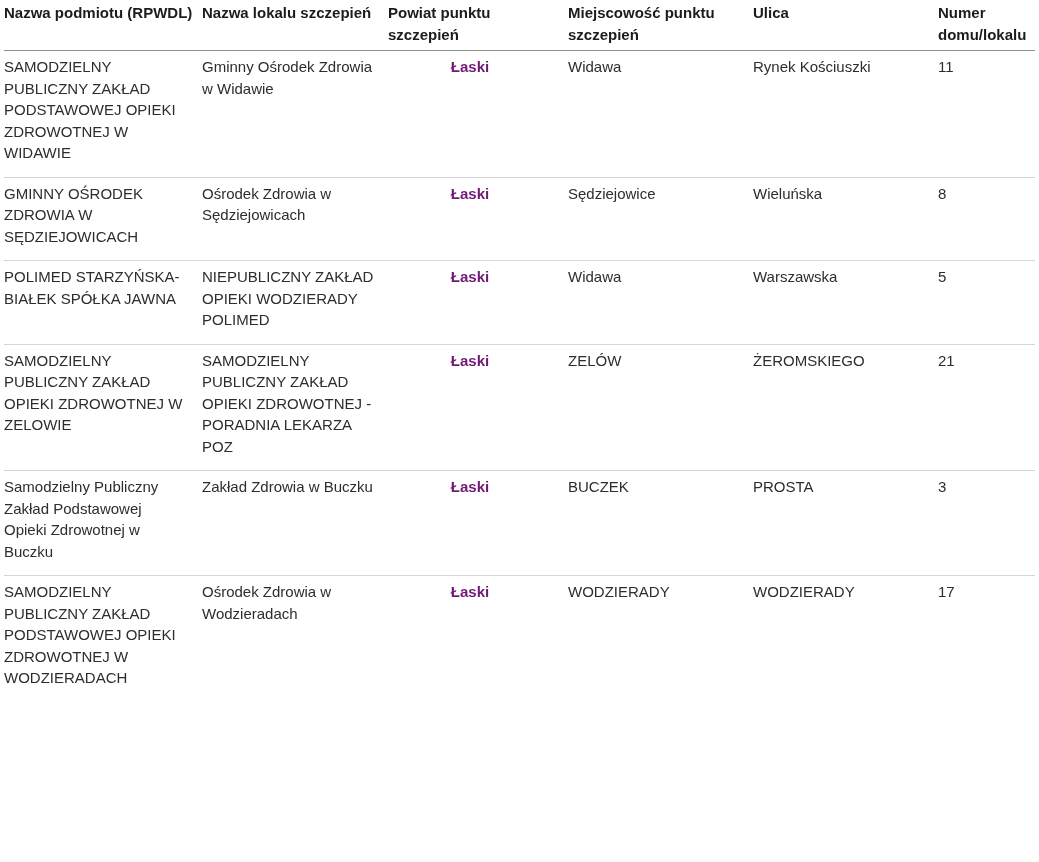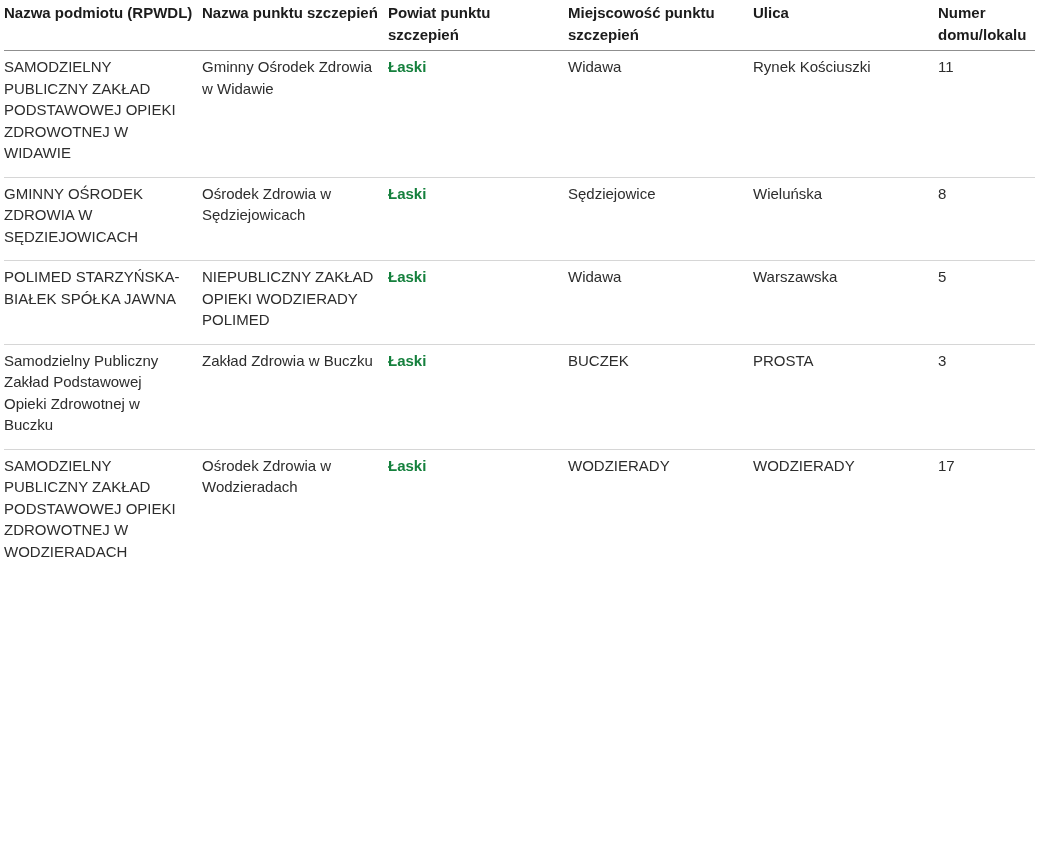--- a/index.html
+++ b/index.html
@@ -40,40 +40,40 @@
     border-bottom: 1px solid #8f8f8f;
   }
   tbody td {
     vertical-align: top;
     padding: 5px 16px 13px 0;
     border-bottom: 1px solid #d6d6d6;
     color: #2d2d2d;
     word-wrap: break-word;
   }
   tbody td.col-punkt { padding-right: 8px; }
-  tbody td.col-powiat { font-weight: 700; color: #15803d; }
+  tbody td.col-powiat { font-weight: 700; color: #701a75; text-align: center; }
   tbody tr:last-child td { border-bottom: none; }
 </style>
 </head>
 <body>
 
 <div class="page">
   <table class="points-table">
     <colgroup>
       <col class="c1">
         <col class="c2">
         <col class="c3">
       <col class="c4">
         <col class="c5">
         <col class="c6">
     </colgroup>
     <thead>
       <tr>
           <th>Nazwa podmiotu (RPWDL)</th>
-          <th>Nazwa punktu szczepień</th>
+          <th>Nazwa lokalu szczepień</th>
           <th>Powiat punktu szczepień</th>
           <th>Miejscowość punktu szczepień</th>
           <th>Ulica</th>
           <th>Numer domu/lokalu</th>
         </tr>
     </thead>
     <tbody>
         <tr>
           <td class="col-podmiot">SAMODZIELNY PUBLICZNY ZAKŁAD PODSTAWOWEJ OPIEKI ZDROWOTNEJ W WIDAWIE</td>
           <td class="col-punkt">Gminny Ośrodek Zdrowia w Widawie</td>
@@ -92,20 +92,28 @@
         </tr>
         <tr>
           <td class="col-podmiot">POLIMED STARZYŃSKA-BIAŁEK SPÓŁKA JAWNA</td>
           <td class="col-punkt">NIEPUBLICZNY ZAKŁAD OPIEKI WODZIERADY POLIMED</td>
           <td class="col-powiat">Łaski</td>
           <td class="col-miejscowosc">Widawa</td>
           <td class="col-ulica">Warszawska</td>
           <td class="col-numer">5</td>
         </tr>
         <tr>
+          <td class="col-podmiot">SAMODZIELNY PUBLICZNY ZAKŁAD OPIEKI ZDROWOTNEJ W ZELOWIE</td>
+          <td class="col-punkt">SAMODZIELNY PUBLICZNY ZAKŁAD OPIEKI ZDROWOTNEJ - PORADNIA LEKARZA POZ</td>
+          <td class="col-powiat">Łaski</td>
+          <td class="col-miejscowosc">ZELÓW</td>
+          <td class="col-ulica">ŻEROMSKIEGO</td>
+          <td class="col-numer">21</td>
+        </tr>
+        <tr>
           <td class="col-podmiot">Samodzielny Publiczny Zakład Podstawowej Opieki Zdrowotnej w Buczku</td>
           <td class="col-punkt">Zakład Zdrowia w Buczku</td>
           <td class="col-powiat">Łaski</td>
           <td class="col-miejscowosc">BUCZEK</td>
           <td class="col-ulica">PROSTA</td>
           <td class="col-numer">3</td>
         </tr>
         <tr>
           <td class="col-podmiot">SAMODZIELNY PUBLICZNY ZAKŁAD PODSTAWOWEJ OPIEKI ZDROWOTNEJ W WODZIERADACH</td>
           <td class="col-punkt">Ośrodek Zdrowia w Wodzieradach</td>

